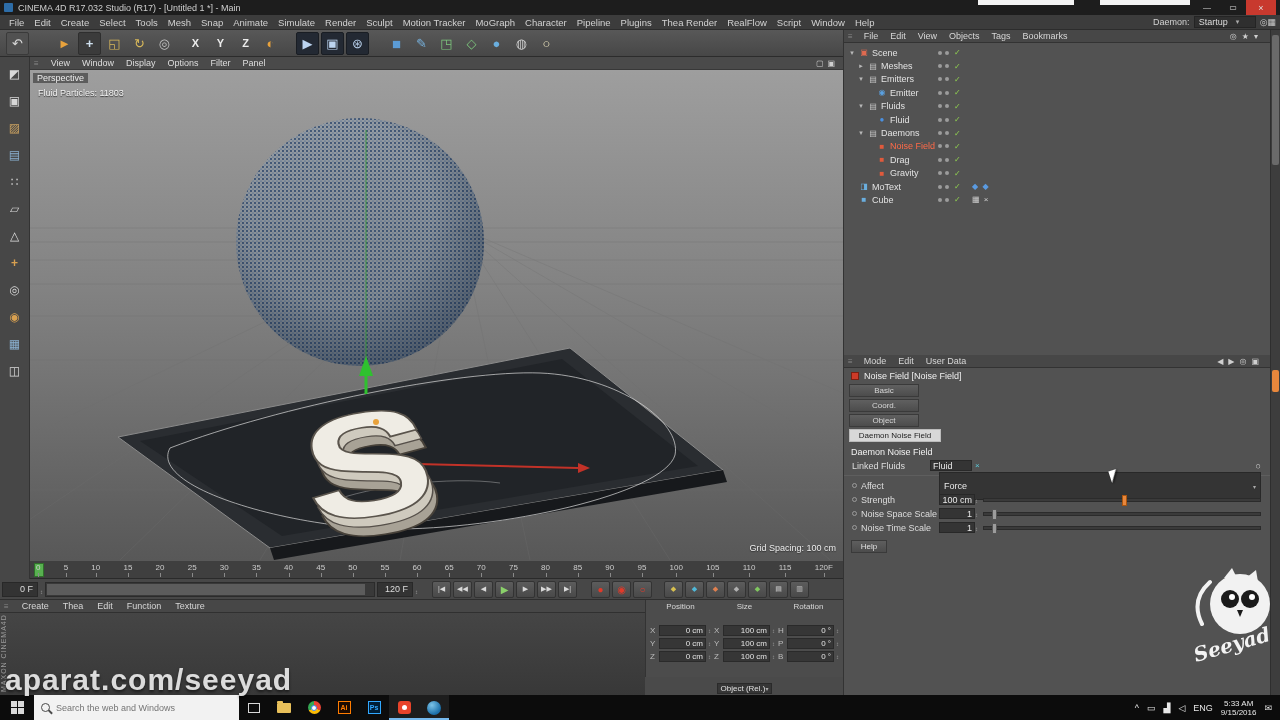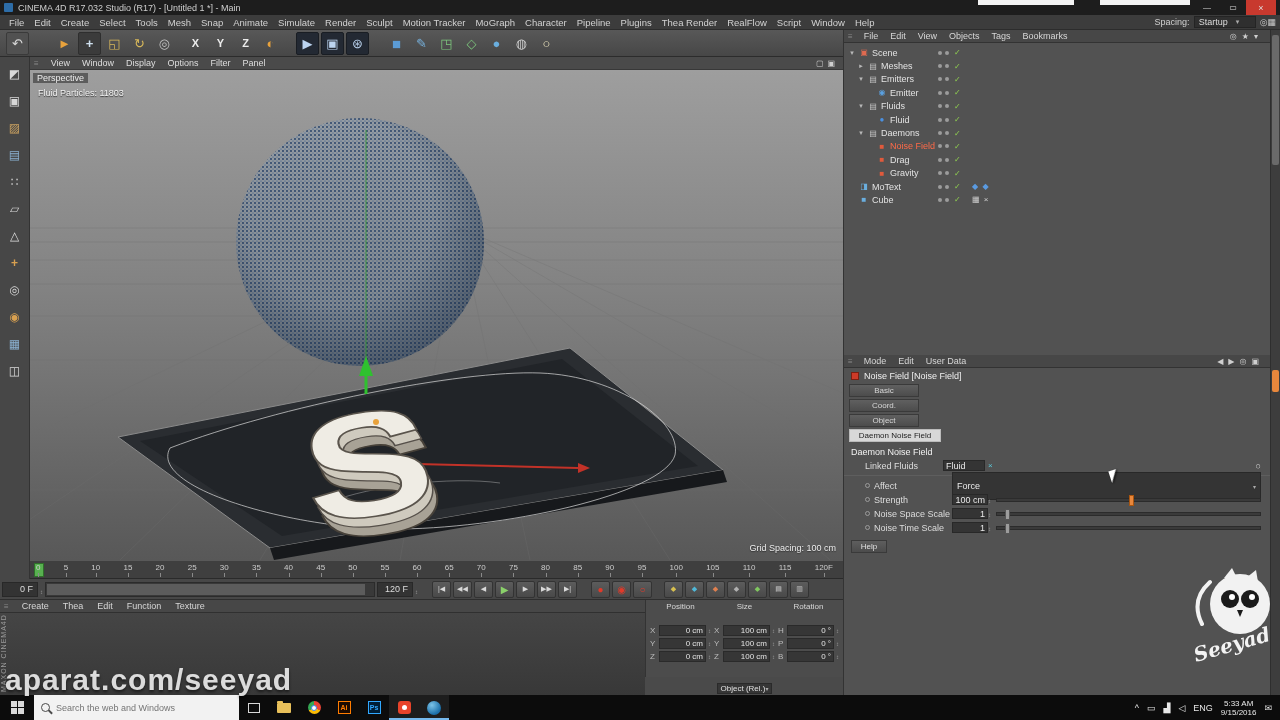--- a/index.html
+++ b/index.html
@@ -93,21 +93,21 @@
   .om-check { position:absolute; left:110px; color:#90d050; font-size:8px; }
   .om-tags { position:absolute; left:128px; font-size:8px; letter-spacing:1px; }
 
   .am { position:absolute; left:0; top:325px; width:427px; }
   .am-title { height:15px; display:flex; align-items:center; gap:5px; font-size:9px; color:#efefef; padding-left:7px; }
   .am-title-icon { width:8px; height:8px; background:#cc3a28; border:1px solid #7a1f12; flex:none; }
   .am-tabs { display:flex; gap:2px; padding:1px 5px 2px 5px;flex-direction:column; }
   .am-tab { width:70px; height:13px; background:linear-gradient(#606060,#4c4c4c); border:1px solid #3a3a3a; color:#d6d6d6; font-size:8px; display:flex; align-items:center; justify-content:center; white-space:nowrap; }
   .am-tab.active { background:#d8d8d8; color:#222; width:92px; border-color:#bbb; }
   .am-section { font-size:9px; color:#f2f2f2; padding:3px 0 2px 7px; }
-  .am-row { height:13px; display:flex; align-items:center; font-size:9px; color:#dddddd; padding-left:21px; position:relative; margin-bottom:1px; }
+  .am-row { height:13px; display:flex; align-items:center; font-size:9px; color:#dddddd; padding-left:8px; position:relative; margin-bottom:1px; }
   .am-dot { width:5px; height:5px; border:1px solid #9a9a9a; border-radius:50%; margin-right:4px; flex:none; }
   .am-label { width:78px; white-space:nowrap; overflow:hidden; flex:none; }
   .am-well { background:#343434; border:1px solid #282828; color:#e8e8e8; height:11px; display:flex; align-items:center; justify-content:flex-end; padding:0 2px; width:36px; flex:none; }
   .am-dropdown { flex:1; height:28px; background:#343434; border:1px solid #282828; display:flex; align-items:center; padding:0 4px; color:#e8e8e8; margin-right:10px; }
   .dd-arrow::after { content:"▾"; font-size:6px; color:#aaa; }
   .am-dropdown .dd-arrow { margin-left:auto; }
   .am-slider { position:relative; height:4px; background:#3a3a3a; border:1px solid #2b2b2b; flex:1; margin:0 10px 0 5px; }
   .am-handle { position:absolute; top:-4px; width:5px; height:11px; background:#9c9c9c; border:1px solid #555; }
   .am-handle.active { background:#e8873c; border-color:#a85510; }
   .am-checkbox { width:9px; height:9px; background:#343434; border:1px solid #282828; margin-left:4px; }
@@ -171,21 +171,21 @@
     <span class="win-controls" data-name="window-controls">
       <span class="win-btn" data-name="minimize-button">—</span>
       <span class="win-btn" data-name="maximize-button">▭</span>
       <span class="win-btn win-close" data-name="close-button">×</span>
     </span>
   </div>
 
   <div class="menubar" data-name="main-menu-bar">
     <span><span data-name="menu-item">File</span><span data-name="menu-item">Edit</span><span data-name="menu-item">Create</span><span data-name="menu-item">Select</span><span data-name="menu-item">Tools</span><span data-name="menu-item">Mesh</span><span data-name="menu-item">Snap</span><span data-name="menu-item">Animate</span><span data-name="menu-item">Simulate</span><span data-name="menu-item">Render</span><span data-name="menu-item">Sculpt</span><span data-name="menu-item">Motion Tracker</span><span data-name="menu-item">MoGraph</span><span data-name="menu-item">Character</span><span data-name="menu-item">Pipeline</span><span data-name="menu-item">Plugins</span><span data-name="menu-item">Thea Render</span><span data-name="menu-item">RealFlow</span><span data-name="menu-item">Script</span><span data-name="menu-item">Window</span><span data-name="menu-item">Help</span></span>
     <span class="layout-area" data-name="layout-selector">
-      <span data-name="layout-label">Spacing:</span>
+      <span data-name="layout-label">Daemon:</span>
       <span class="layout-well" data-name="layout-dropdown">
           <span data-name="layout-value">Startup</span>
           <i>▾</i>
         </span>
       <span><span class="mb-icon" data-name="interface-search-icon">◎</span><span class="mb-icon" data-name="layout-grid-icon">▦</span></span>
     </span>
   </div>
 
   <div class="toolbar" data-name="main-toolbar">
 

